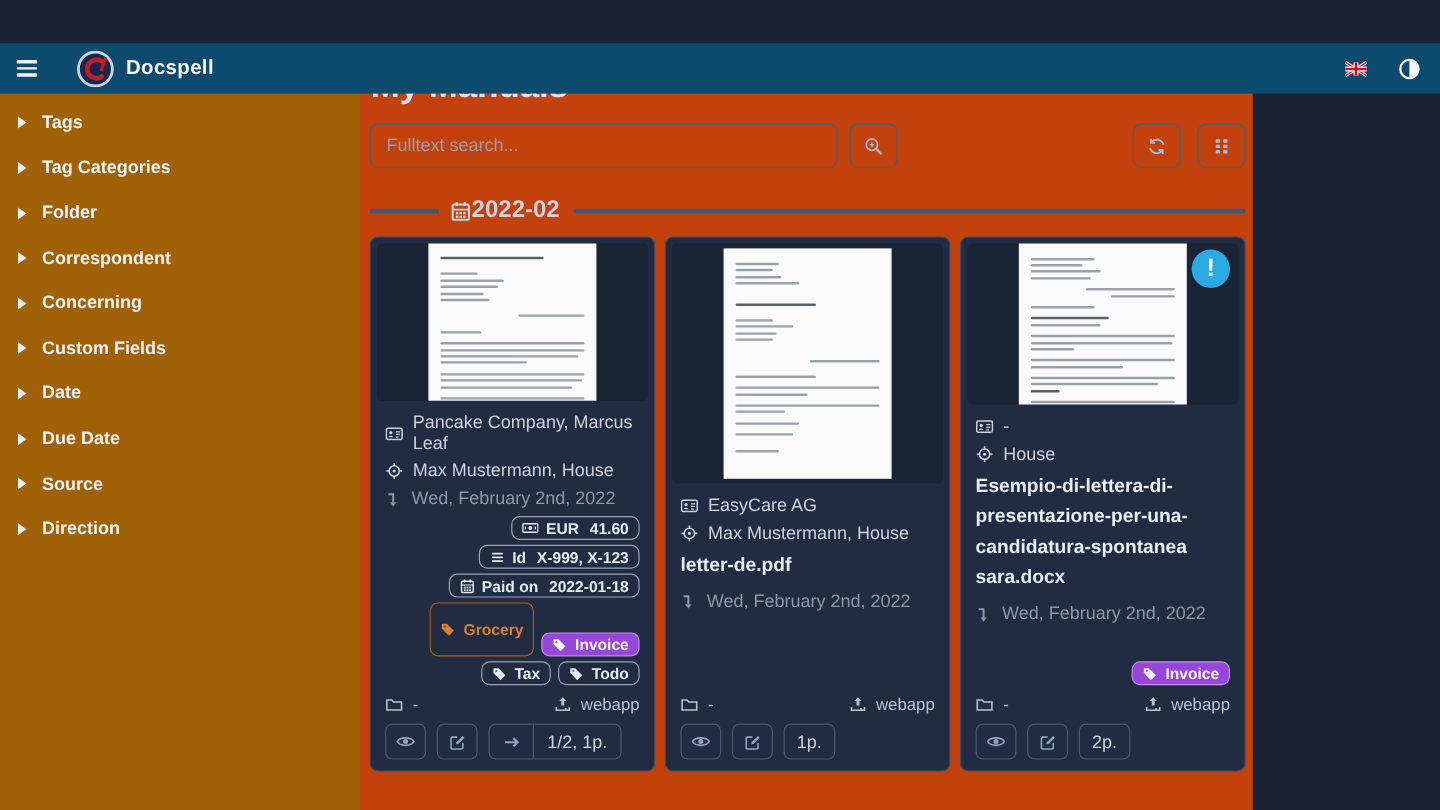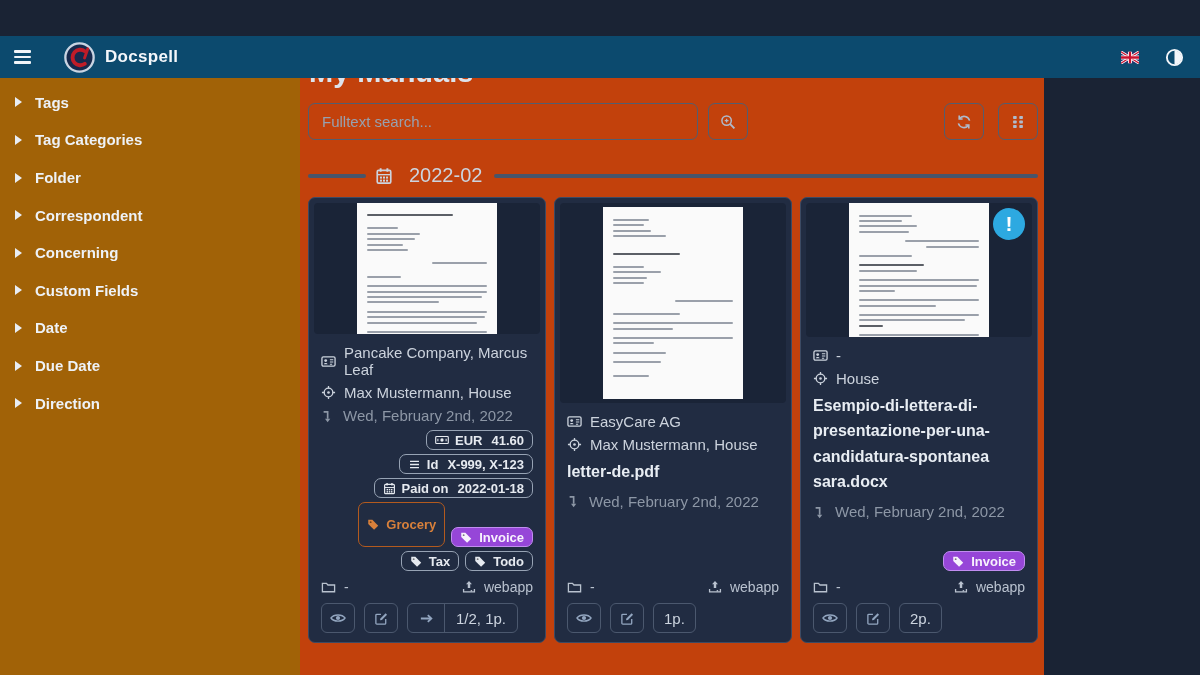--- a/index.html
+++ b/index.html
@@ -39,22 +39,22 @@
   .icon-btn { height:37px; min-width:40px; border:1px solid #525e70; border-radius:7px;
               background:transparent; color:#aebbcd; display:flex; align-items:center;
               justify-content:center; cursor:pointer; }
   .search-btn { margin-left:10px; }
   .right-tools { margin-left:auto; display:flex; gap:14px; }
 
   .group-row { display:flex; align-items:center; margin:24px 0 10px 0; }
   .group-line { height:4px; background:#47556b; border-radius:2px; }
   .gl-left { width:58px; }
   .gl-right { flex:1; }
-  .group-label { display:flex; align-items:center; gap:16px; margin:0 12px 0 9px;
-                 font-size:20px; font-weight:normal; color:#ccd4df; }
+  .group-label { display:flex; align-items:center; gap:0; margin:0 12px 0 9px;
+                 font-size:20px; font-weight:bold; color:#ccd4df; }
 
   
   .cards { display:flex; gap:8px; }
   .card { width:290px; height:446px; background:#212c42; border:1px solid #3c4a63;
           border-radius:7px; display:flex; flex-direction:column; padding:5px 0 9px 0;
           position:relative; cursor:pointer; }
   .thumb { height:200px; display:flex; align-items:center; justify-content:center;
            background:#1a2437; margin:0 5px; border-radius:4px; overflow:hidden; }
   .pagep { width:140px; height:192px; background:#fafafa; padding:12px 10px; overflow:hidden; }
   .tl { height:2px; background:#9aa0aa; border-radius:1px; margin-bottom:3.4px; }
@@ -256,20 +256,24 @@
   <div class="side-item">
       <span class="caret"></span>
       <span>Date</span>
     </div>
   <div class="side-item">
       <span class="caret"></span>
       <span>Due Date</span>
     </div>
   <div class="side-item">
       <span class="caret"></span>
+      <span>Source</span>
+    </div>
+  <div class="side-item">
+      <span class="caret"></span>
       <span>Direction</span>
     </div>
 </nav>
 
 <main class="main">
   <h1 class="page-title">My Manuals</h1>
 
   <div class="search-row">
     <input class="search-input" type="text" placeholder="Fulltext search..." style="">
     <button class="icon-btn search-btn">

